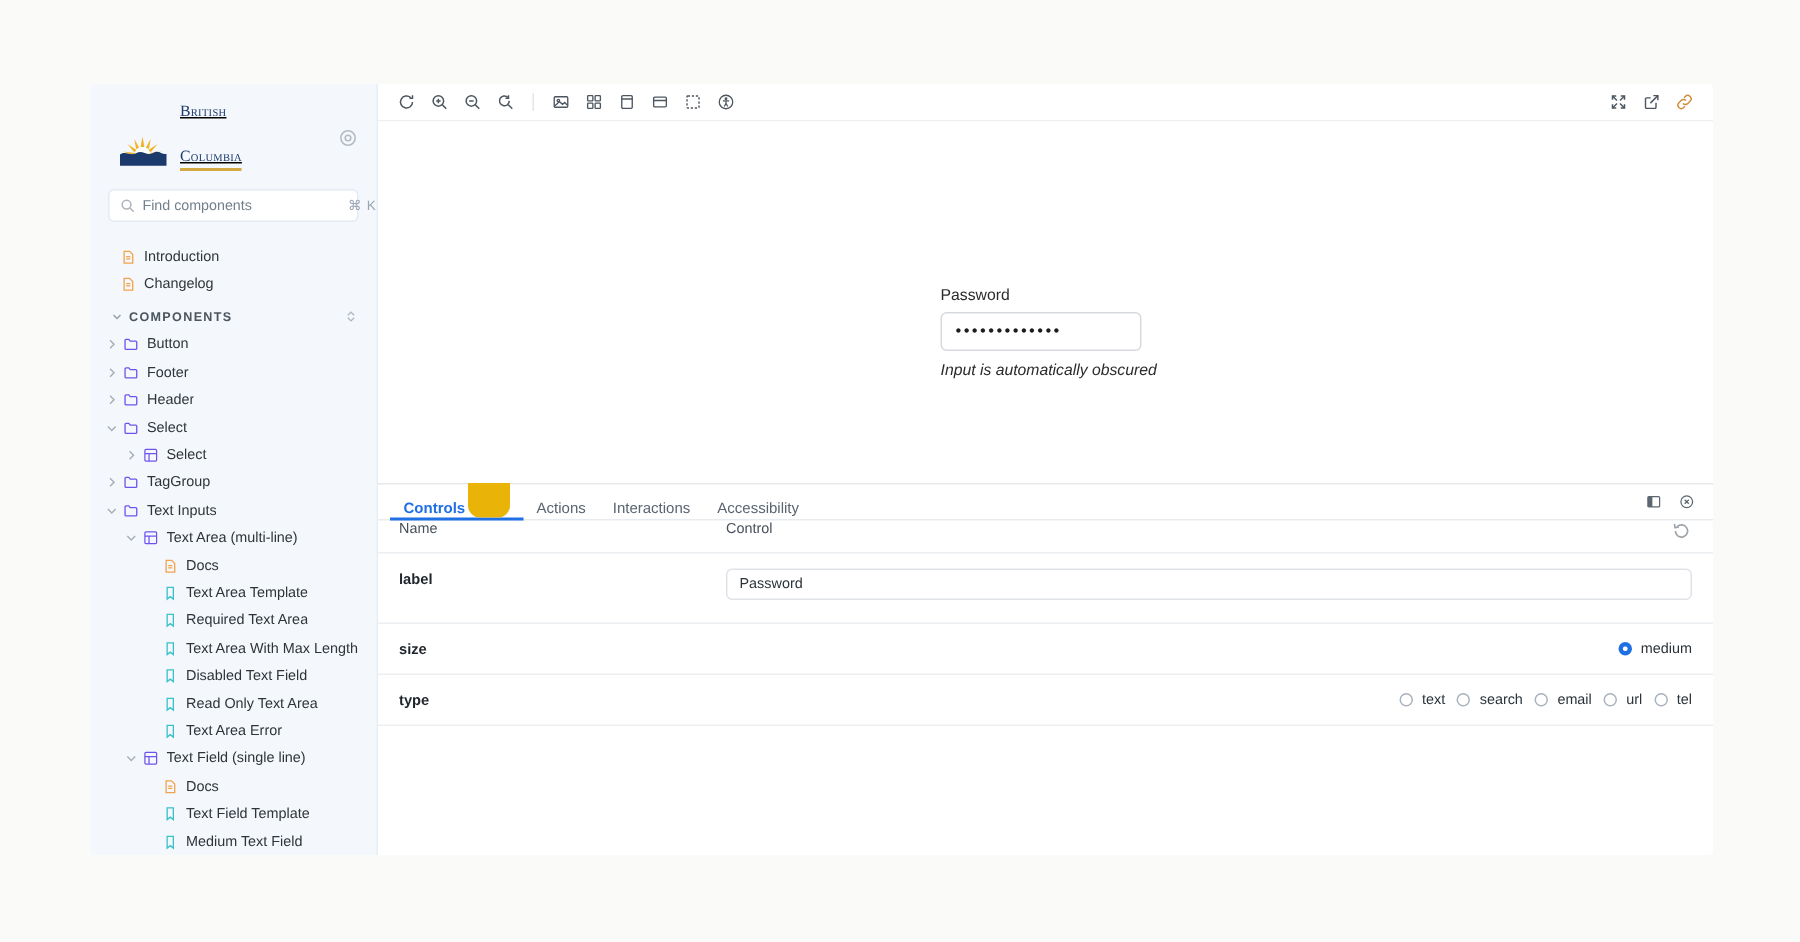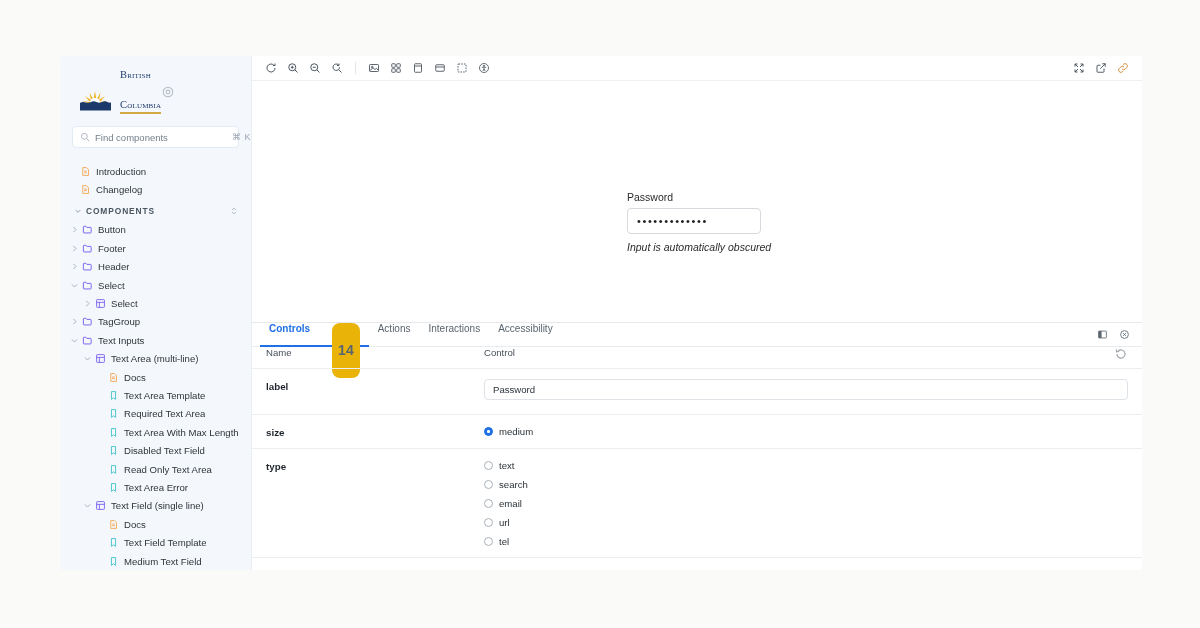--- a/index.html
+++ b/index.html
@@ -24,22 +24,23 @@
   .sidebar {
     width: 192px;
     background: #f4f8fd;
     border-right: 1px solid #e8eef5;
     display: flex;
     flex-direction: column;
     flex: 0 0 192px;
     overflow: hidden;
   }
   .sb-header {
-    display: flex; align-items: center; justify-content: flex-start;
+    display: flex; align-items: center; justify-content: space-between;
     padding: 14px 12px 10px 16px;
+    text-decoration: underline;
   }
   .bc-logo { display: flex; align-items: flex-end; gap: 6px; }
   .bc-mark { width: 38px; height: 26px; display:block; }
   .bc-word { display: flex; flex-direction: column; line-height: 1; }
   .bc-word .l1, .bc-word .l2 {
     font-family: "Liberation Serif", serif;
     color: #1b3a6b;
     font-size: 10.5px;
     letter-spacing: .2px;
     font-weight: 400;
@@ -148,21 +149,21 @@
     background: #fff;
     min-height: 0;
   }
   .tabbar {
     height: 24px; flex: 0 0 24px;
     border-bottom: 1px solid #e9ecef;
     display: flex; align-items: stretch;
     padding: 0 8px 0 8px;
   }
   .tab {
-    display: flex; align-items: flex-start; gap: 22px;
+    display: flex; align-items: flex-end; gap: 2px;
     padding: 0 9px;
     font-size: 10px; color: #5a6570;
     cursor: pointer;
     border-bottom: 2px solid transparent;
     margin-bottom: -1px;
   }
   .tab.active { color: #1f6fe5; border-bottom-color: #1f6fe5; font-weight: bold; }
   .badge {
     background: #eab308; color: #5a6570;
     border-radius: 8px; font-size: 14px;
@@ -194,21 +195,21 @@
     width: 100%; height: 21px;
     border: 1px solid #dfe3e8; border-radius: 4px;
     font-size: 9.6px; color: #2b3238;
     padding: 4px 8px;
     font-family: "Liberation Sans", sans-serif;
     resize: none; outline: none;
     background: #fff;
     overflow: hidden;
     position: relative;
   }
-  .radio-list { display: flex; flex-direction: column; gap: 8px; padding-top: 1px; justify-content: flex-end; }
+  .radio-list { display: flex; gap: 8px; padding-top: 1px; justify-content: flex-end; }
   .radio-item { display: flex; align-items: center; gap: 6px; cursor: pointer; }
   .radio {
     width: 9px; height: 9px; border-radius: 50%;
     border: 1px solid #aab2bb; background: #fff;
     flex: 0 0 9px; position: relative;
   }
   .radio.on { border-color: #1f6fe5; background: #1f6fe5; }
   .radio.on::after {
     content:""; position: absolute; left: 2.4px; top: 2.4px;
     width: 2.4px; height: 2.4px; border-radius: 50%; background: #fff;

